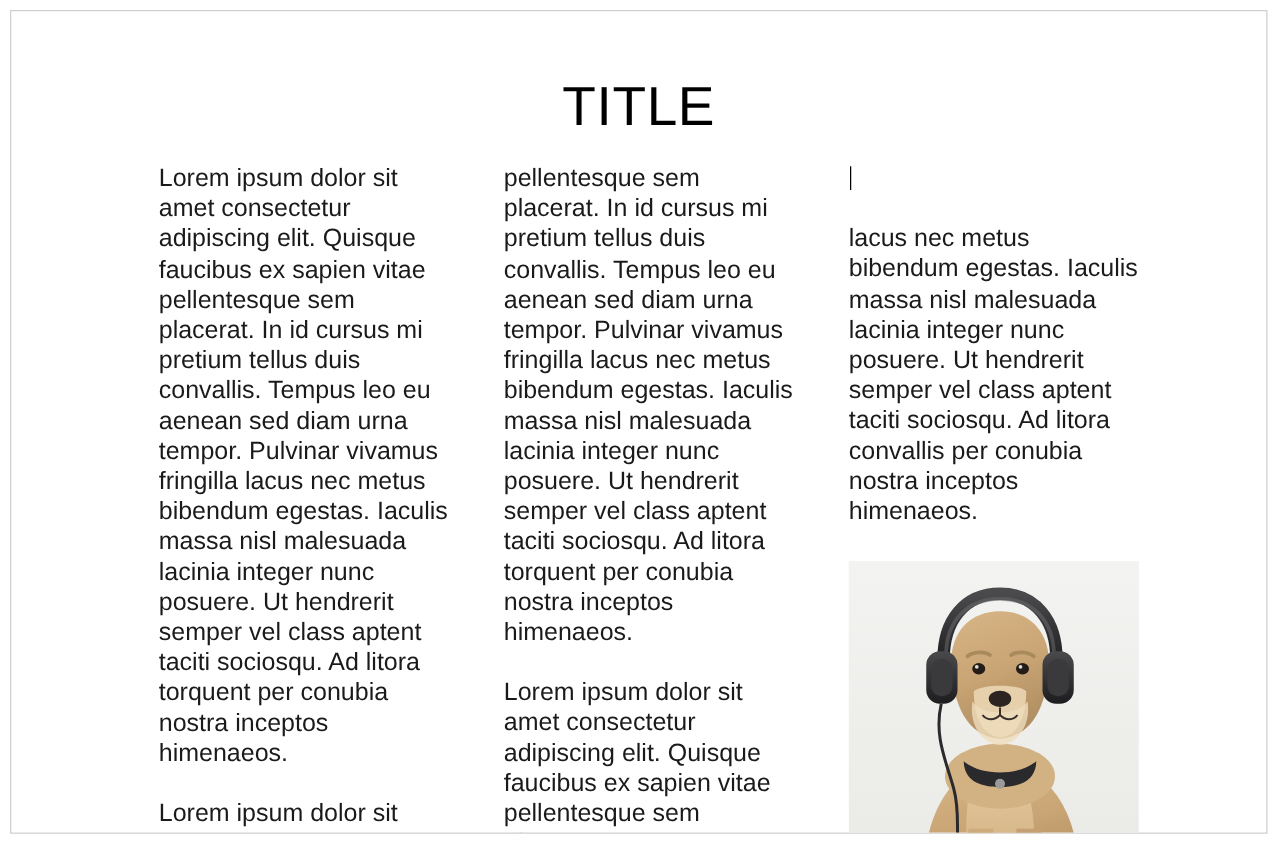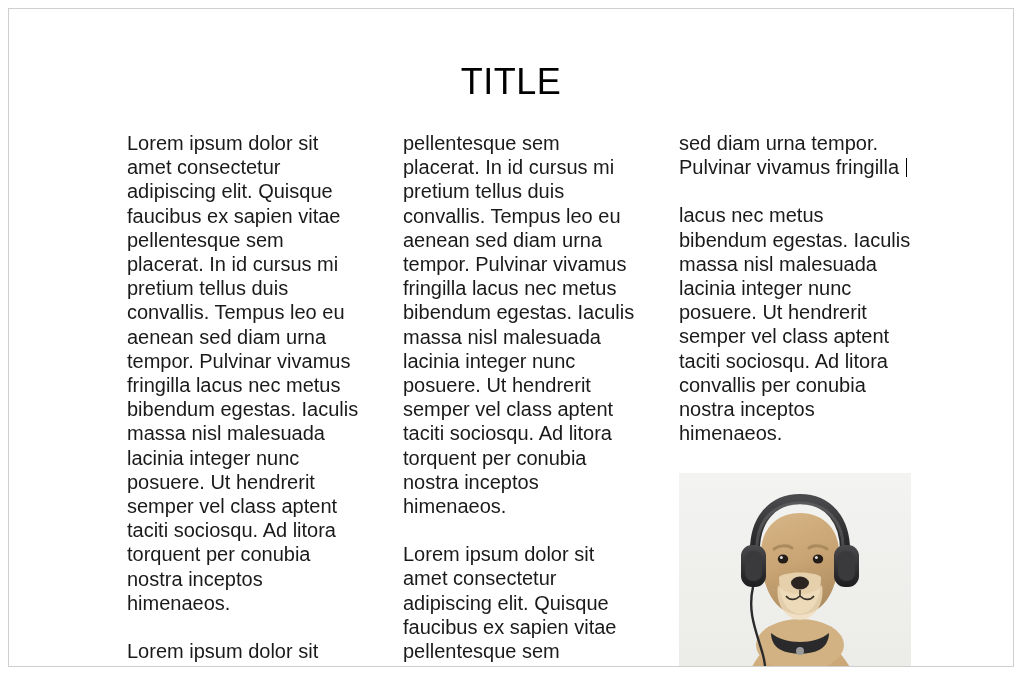--- a/index.html
+++ b/index.html
@@ -19,21 +19,21 @@
     top: 8px;
     width: 1006px;
     height: 659px;
     background: #ffffff;
     border: 1px solid #cfcfcf;
     box-sizing: border-box;
     overflow: hidden;
   }
   .doc-title {
     text-align: center;
-    font-size: 36px;
+    font-size: 44px;
     font-weight: normal;
     color: #000000;
     margin: 52px 0 0 0;
     letter-spacing: 0.5px;
     font-family: "Liberation Sans", sans-serif;
   }
   .columns {
     position: absolute;
     left: 118px;
     top: 122px;
@@ -97,21 +97,21 @@
       <p>Lorem ipsum dolor sit amet consectetur adipiscing elit. Quisque faucibus ex sapien vitae pellentesque sem placerat. In id cursus mi pretium tellus duis convallis. Tempus leo eu aenean sed diam urna tempor. Pulvinar vivamus fringilla lacus nec metus bibendum egestas. Iaculis massa nisl malesuada lacinia integer nunc posuere. Ut hendrerit semper vel class aptent taciti sociosqu. Ad litora torquent per conubia nostra inceptos himenaeos.</p>
       <p>Lorem ipsum dolor sit amet consectetur adipiscing elit. Quisque</p>
     </div>
 
     <div class="column">
       <p>pellentesque sem placerat. In id cursus mi pretium tellus duis convallis. Tempus leo eu aenean sed diam urna tempor. Pulvinar vivamus fringilla lacus nec metus bibendum egestas. Iaculis massa nisl malesuada lacinia integer nunc posuere. Ut hendrerit semper vel class aptent taciti sociosqu. Ad litora torquent per conubia nostra inceptos himenaeos.</p>
       <p>Lorem ipsum dolor sit amet consectetur adipiscing elit. Quisque faucibus ex sapien vitae pellentesque sem placerat. In id cursus mi pretium tellus duis convallis.</p>
     </div>
 
     <div class="column">
-      <p><span>sed diam urna tempor. Pulvinar vivamus fringilla </span><span class="caret"></span></p>
+      <p><span class="caret"></span></p>
       <p>lacus nec metus bibendum egestas. Iaculis massa nisl malesuada lacinia integer nunc posuere. Ut hendrerit semper vel class aptent taciti sociosqu. Ad litora convallis per conubia nostra inceptos himenaeos.</p>
 
       <div class="photo-wrap">
         <svg class="photo-svg" viewBox="0 0 232 262">
           <defs>
             <linearGradient id="bg" x1="0" y1="0" x2="0" y2="1">
               <stop offset="0%" stop-color="#f3f3f1"></stop>
               <stop offset="100%" stop-color="#e9e9e6"></stop>
             </linearGradient>
             <linearGradient id="fur" x1="0" y1="0" x2="0.3" y2="1">

